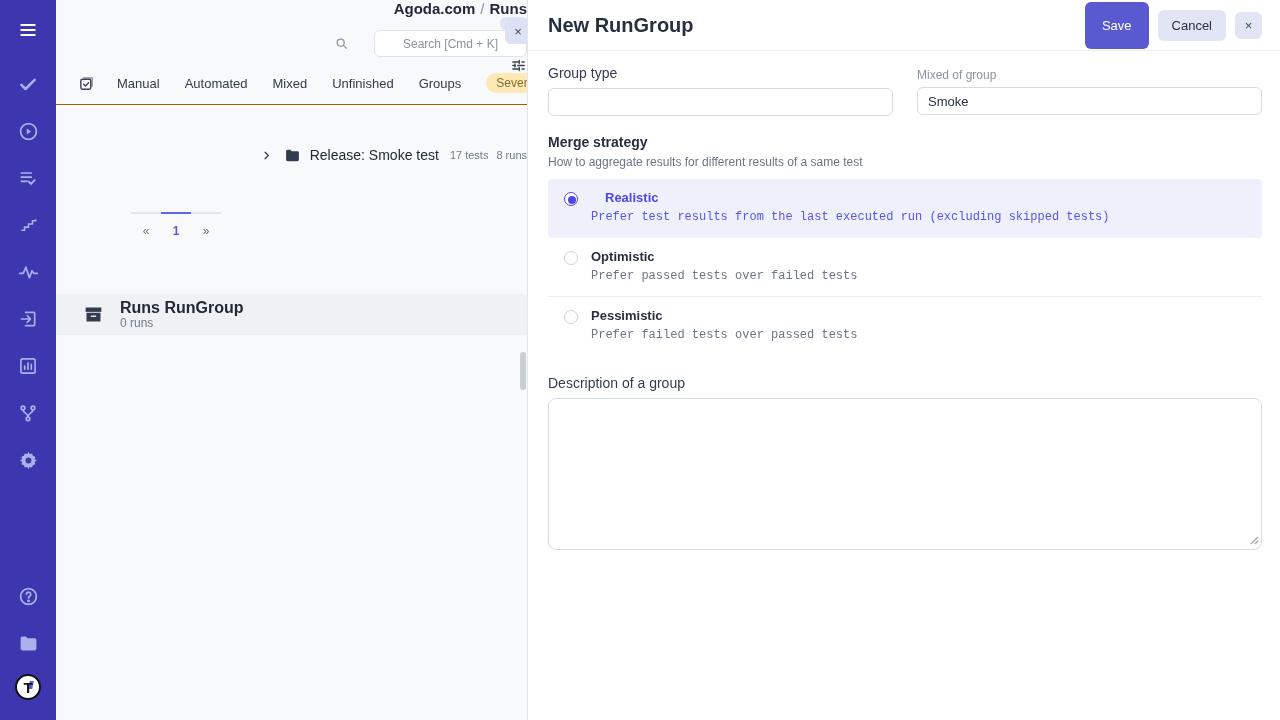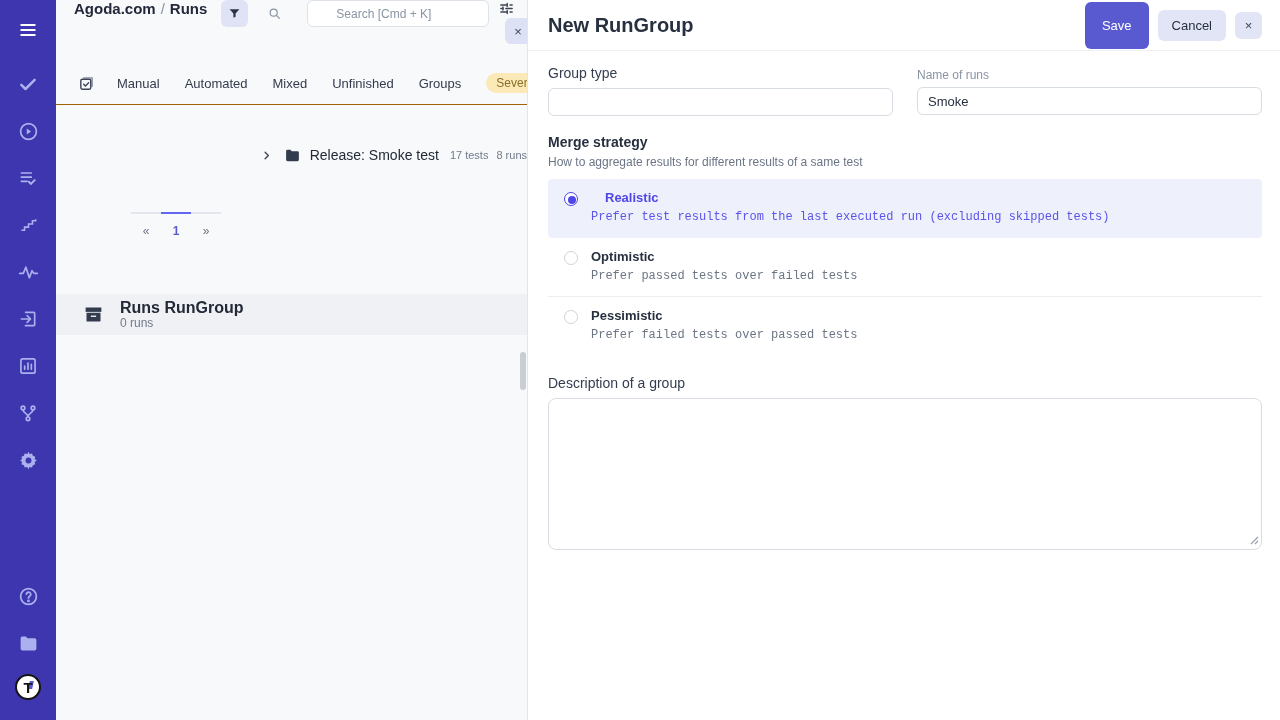--- a/index.html
+++ b/index.html
@@ -12,27 +12,27 @@
   .rail .icon-btn svg { display:block; }
   .rail .hamburger { color:#ffffff; margin-bottom:22px; }
   .rail .gap { height:7px; }
   .rail .spacer { flex:1; }
   .rail .logo-badge { width:26px; height:26px; border-radius:50%; background:#fff; border:2px solid #141414; display:flex; align-items:center; justify-content:center; font-weight:bold; font-size:15px; color:#141414; position:relative; }
   .rail .logo-badge i { position:absolute; width:4px; height:8px; background:#5a5ad0; right:6px; top:5px; transform:skewX(-12deg); }
   .rail .logo-badge span { position:relative; z-index:1; font-style:normal; line-height:1; }
 
   
   .panel { width:471px; background:#f8f9fb; position:relative; flex-shrink:0; overflow:hidden; }
-  .panel-header { position:absolute; left:0; top:0; right:0; height:62px; display:flex; align-items:flex-start; padding-left:18px; }
+  .panel-header { position:absolute; left:0; top:0; right:0; height:62px; display:flex; align-items:flex-end; padding-left:18px;flex-direction:column; }
   .breadcrumb { font-size:15px; font-weight:bold; color:#23293a; white-space:nowrap; }
   .breadcrumb .sep { color:#8a94a3; font-weight:normal; padding:0 5px; }
   .filter-btn { margin-left:14px; width:27px; height:27px; border-radius:6px; background:#dfe3f5; border:none; display:flex; align-items:center; justify-content:center; color:#2b3344; cursor:pointer; }
   .search-wrap { margin-left:11px; position:relative; }
   .search-wrap svg { position:absolute; left:9px; top:7px; color:#8a94a3; }
-  .search-input { width:182px; height:27px; border:1px solid #dfe2e8; border-radius:6px; background:#fff; padding:0 8px 0 28px; font-size:12px; color:#303848; font-family:"Liberation Sans", sans-serif;margin-left:48px; }
+  .search-input { width:153px; height:27px; border:1px solid #dfe2e8; border-radius:6px; background:#fff; padding:0 8px 0 28px; font-size:12px; color:#303848; font-family:"Liberation Sans", sans-serif;margin-left:48px; }
   .search-input::placeholder { color:#8a94a3; }
   .adjust-btn { margin-left:9px; background:none; border:none; color:#3c4556; cursor:pointer; display:flex; }
   .panel-close { position:absolute; top:18px; right:-4px; width:26px; height:26px; border-radius:6px; background:#dde1f5; border:none; color:#3c4556; font-size:13px; cursor:pointer; }
 
   .tabs-row { position:absolute; left:0; top:62px; right:0; height:43px; display:flex; align-items:center; padding-left:22px; border-bottom:1px solid #a16207; }
   .tabs-row .selectall { color:#3c4556; margin-right:22px; display:flex; cursor:pointer; }
   .tab { font-size:13px; color:#333b4c; margin-right:25px; cursor:pointer; white-space:nowrap; }
   .tab-pill { font-size:12px; color:#8a6d2a; background:#fbe9b7; border-radius:10px; padding:3px 10px; margin-right:14px; cursor:pointer; }
   .tab-pill-cut { width:8px; height:20px; background:#c3dcfb; border-radius:10px 0 0 10px; cursor:pointer; }
 
@@ -277,21 +277,21 @@
       <button class="btn btn-close">×</button>
     </div>
 
     <div class="drawer-body">
       <div class="field-grid">
         <div class="field-col">
           <label class="lbl-md">Group type</label>
           <input class="text-input" value="" style="">
         </div>
         <div class="field-col">
-          <label class="lbl-sm">Name of runs</label>
+          <label class="lbl-sm">Mixed of group</label>
           <input class="text-input" value="Smoke" style="">
         </div>
       </div>
 
       <div class="merge-label">Merge strategy</div>
       <div class="merge-hint">How to aggregate results for different results of a same test</div>
 
       <div class="radio-group">
         <div class="radio-row selected">
           <span class="radio-dot"></span>

